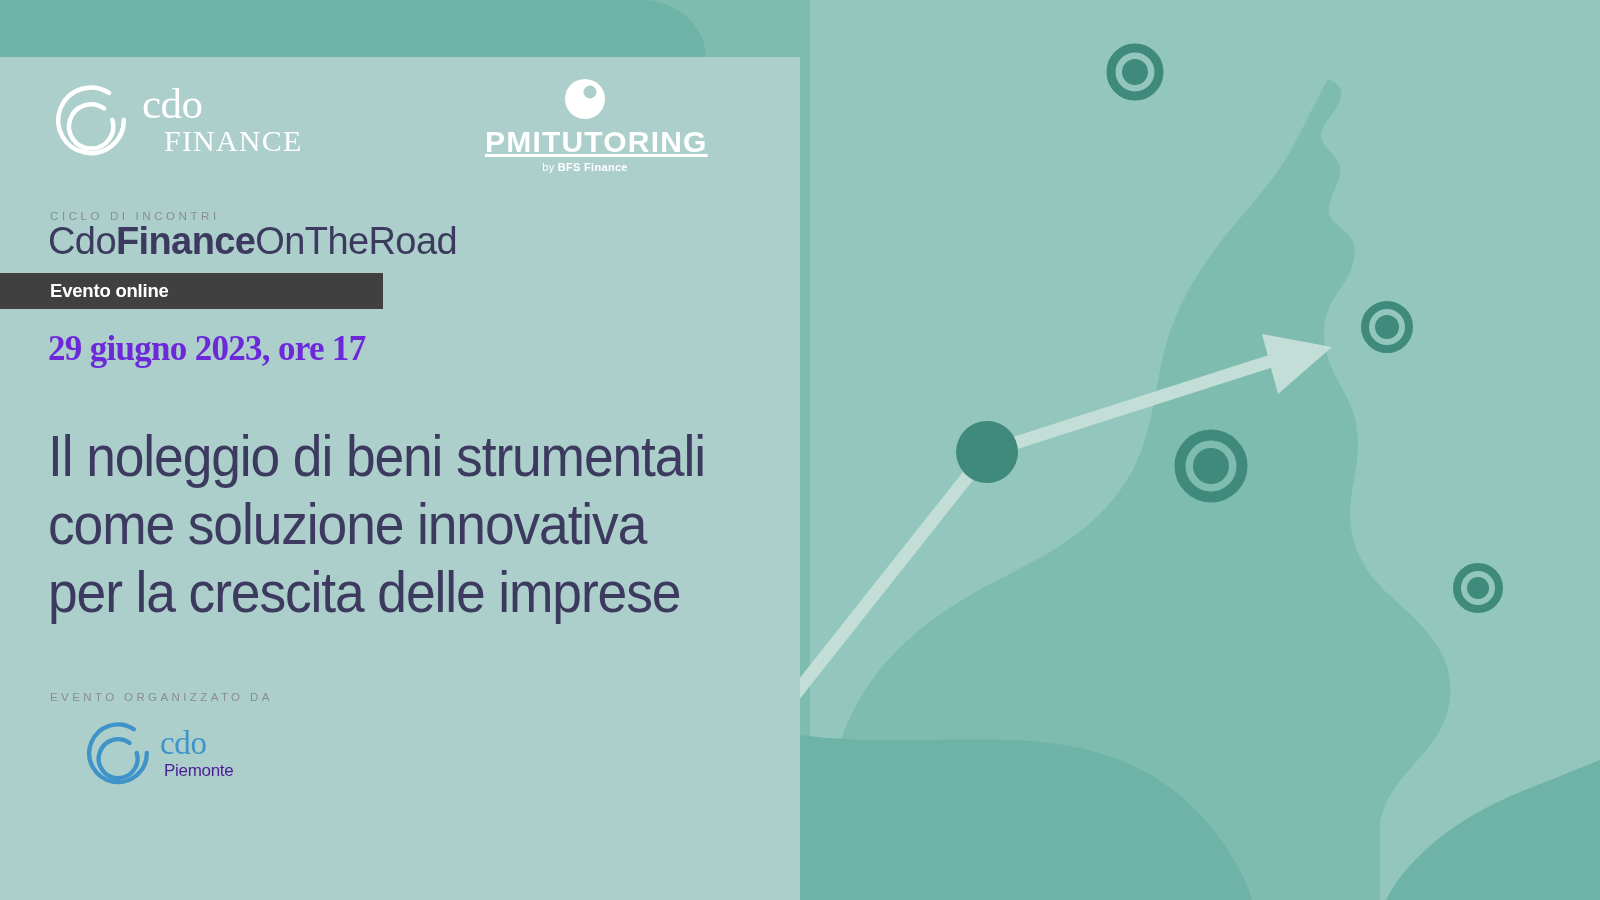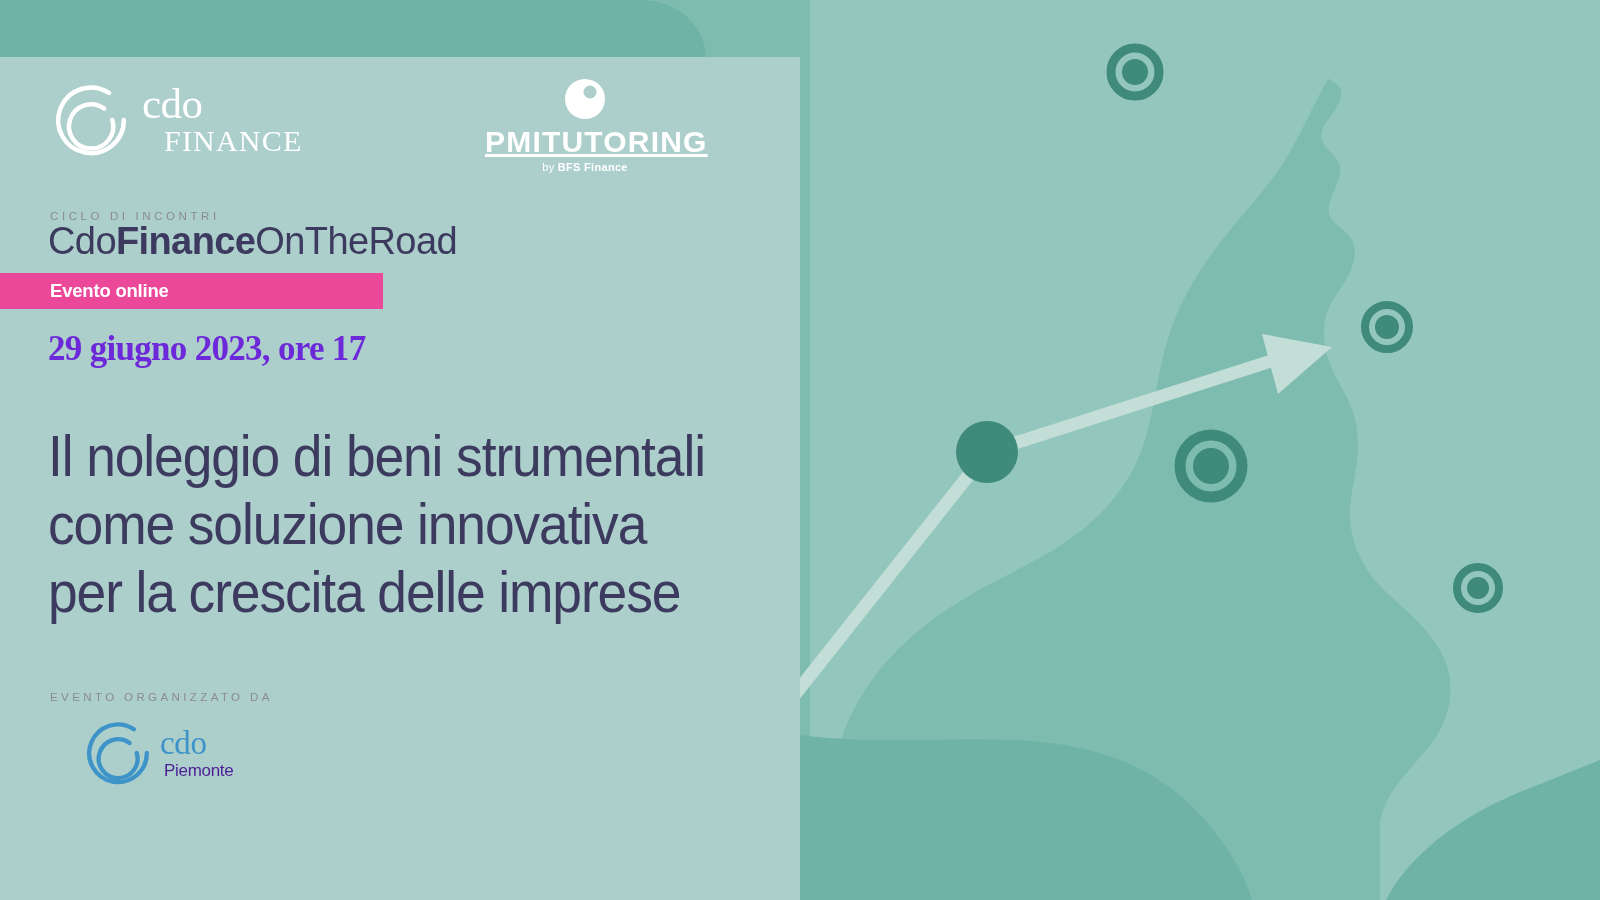--- a/index.html
+++ b/index.html
@@ -140,21 +140,21 @@
   #series-title .light { font-weight: 400; }
   #series-title .bold { font-weight: bold; }
 
   
   #badge {
     position: absolute;
     left: 0;
     top: 216px;
     width: 383px;
     height: 36px;
-    background: #ec4899;
+    background: #404040;
     display: flex;
     align-items: center;
   }
   #badge span {
     margin-left: 50px;
     color: #ffffff;
     font-family: "Liberation Sans", sans-serif;
     font-weight: bold;
     font-size: 18.5px;
     letter-spacing: -0.2px;

